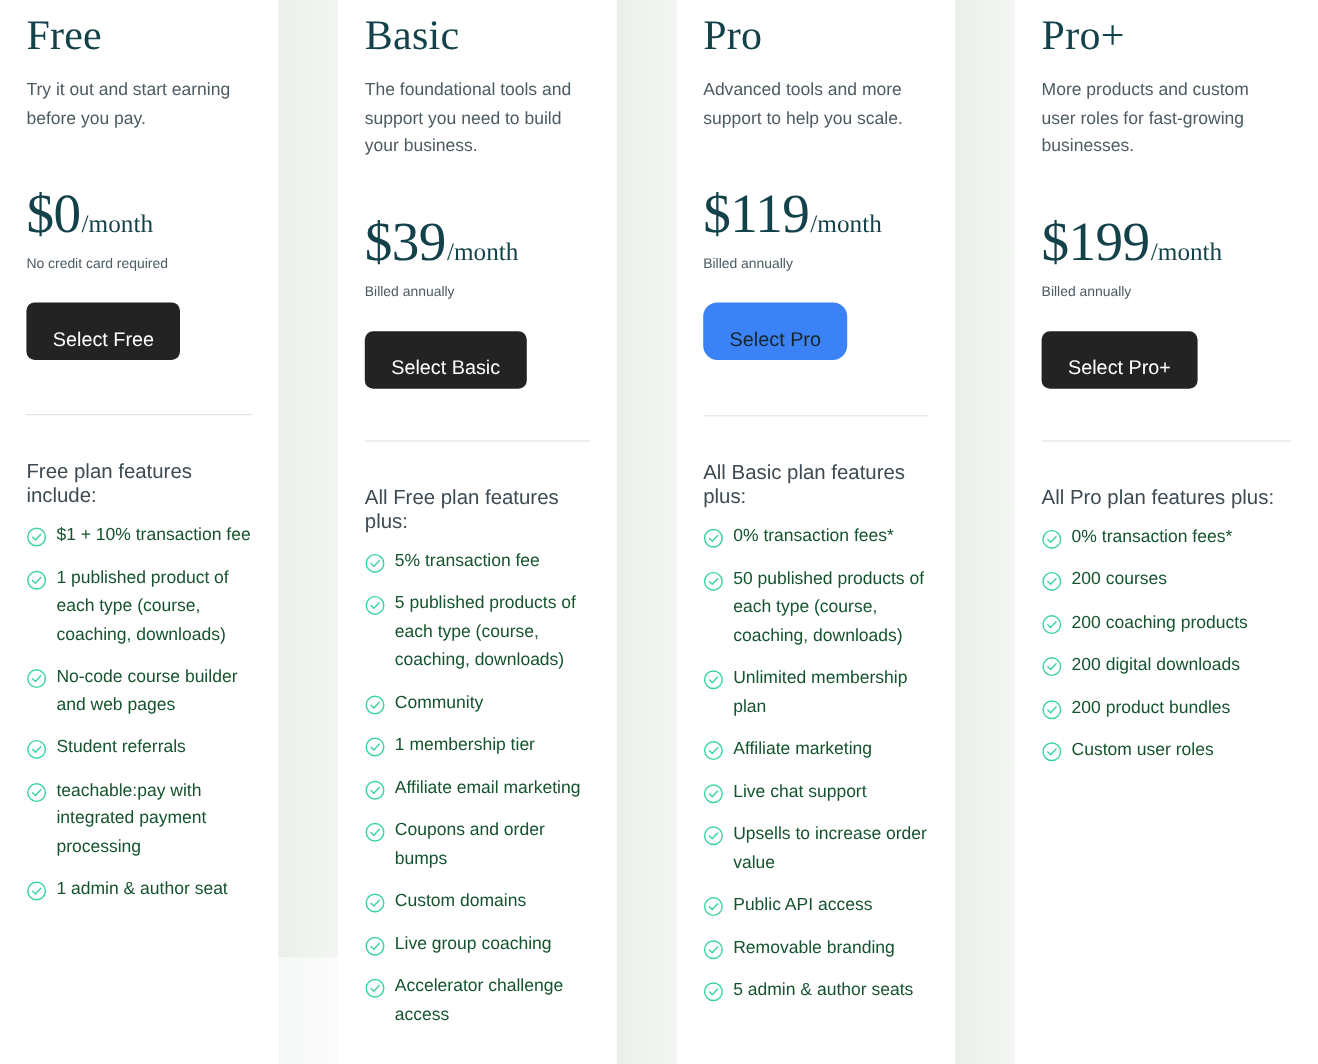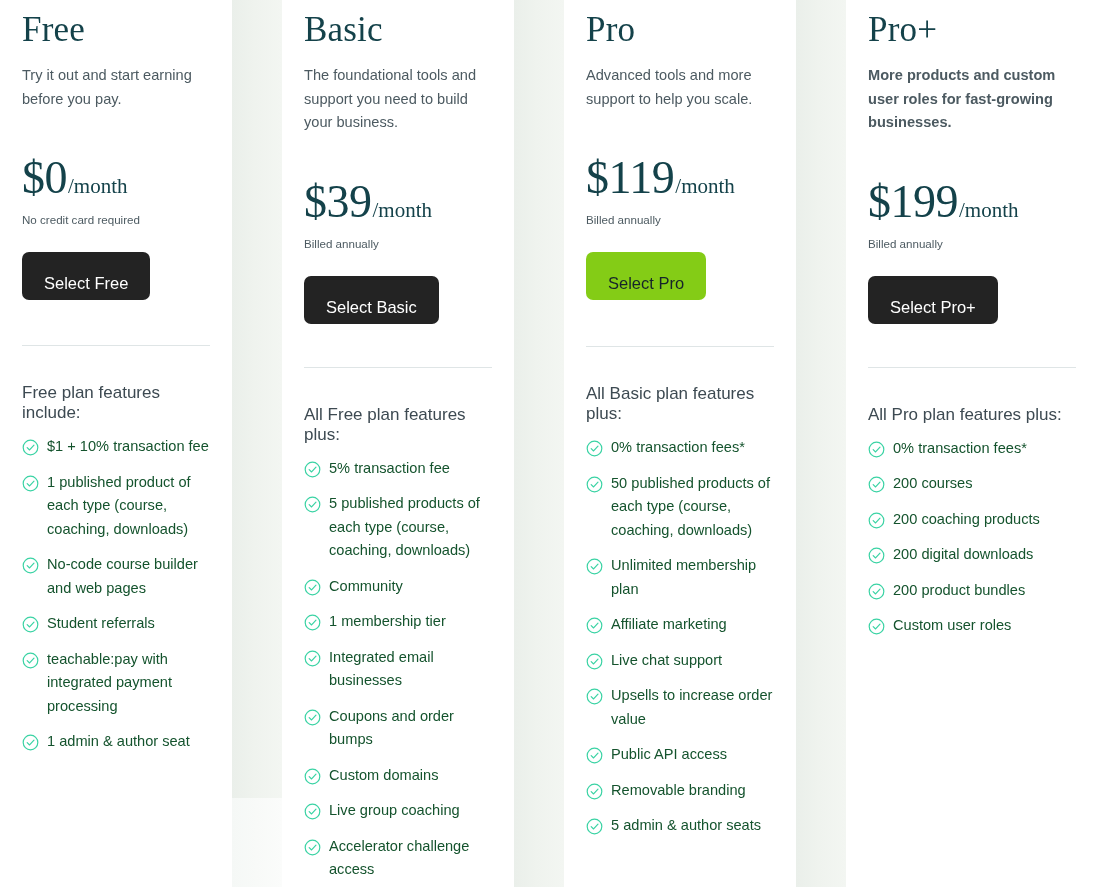--- a/index.html
+++ b/index.html
@@ -122,22 +122,23 @@
     font-family: "Liberation Sans", sans-serif;
     font-size: 16.5px;
     cursor: pointer;
     white-space: nowrap;
   }
   .select-button.dark {
     background: #232323;
     color: #ffffff;
   }
   .select-button.accent {
-    background: #84cc16;
+    background: #3b82f6;
     color: #16242a;
+    border-radius: 12px;
   }
 
   .divider {
     border: none;
     border-top: 1px solid #dfe5e6;
     margin: 0;
   }
   .divider.free     { margin-top: 45px; }
   .divider.basic    { margin-top: 43px; }
   .divider.pro      { margin-top: 46px; }
@@ -177,21 +178,21 @@
 
   
   .free    .feature-text { max-width: 175px; }
   .basic   .feature-text { max-width: 175px; }
   .pro     .feature-text { max-width: 185px; }
   .proplus .feature-text { max-width: 200px; }
 
   .free    .plan-desc { max-width: 195px; }
   .basic   .plan-desc { max-width: 200px; }
   .pro     .plan-desc { max-width: 200px; }
-  .proplus .plan-desc { max-width: 200px; font-weight: bold; }
+  .proplus .plan-desc { max-width: 200px; }
 </style>
 </head>
 <body>
 
 <div id="pricing-table">
 
   <section class="card free">
     <div class="card-inner">
       <h2 class="plan-name">Free</h2>
       <p class="plan-desc">Try it out and start earning before you pay.</p>
@@ -308,21 +309,21 @@
               <circle cx="10" cy="10" r="8.6" fill="none" stroke="#3ad3a4" stroke-width="1.4"></circle>
               <path d="M6.1 10.2 L8.9 12.9 L14.1 7.3" fill="none" stroke="#3ad3a4" stroke-width="1.4" stroke-linecap="round" stroke-linejoin="round"></path>
             </svg>
           <span class="feature-text">1 membership tier</span>
         </li>
         <li>
           <svg class="check-icon" viewBox="0 0 20 20">
               <circle cx="10" cy="10" r="8.6" fill="none" stroke="#3ad3a4" stroke-width="1.4"></circle>
               <path d="M6.1 10.2 L8.9 12.9 L14.1 7.3" fill="none" stroke="#3ad3a4" stroke-width="1.4" stroke-linecap="round" stroke-linejoin="round"></path>
             </svg>
-          <span class="feature-text">Integrated email businesses</span>
+          <span class="feature-text">Affiliate email marketing</span>
         </li>
         <li>
           <svg class="check-icon" viewBox="0 0 20 20">
               <circle cx="10" cy="10" r="8.6" fill="none" stroke="#3ad3a4" stroke-width="1.4"></circle>
               <path d="M6.1 10.2 L8.9 12.9 L14.1 7.3" fill="none" stroke="#3ad3a4" stroke-width="1.4" stroke-linecap="round" stroke-linejoin="round"></path>
             </svg>
           <span class="feature-text">Coupons and order bumps</span>
         </li>
         <li>
           <svg class="check-icon" viewBox="0 0 20 20">

